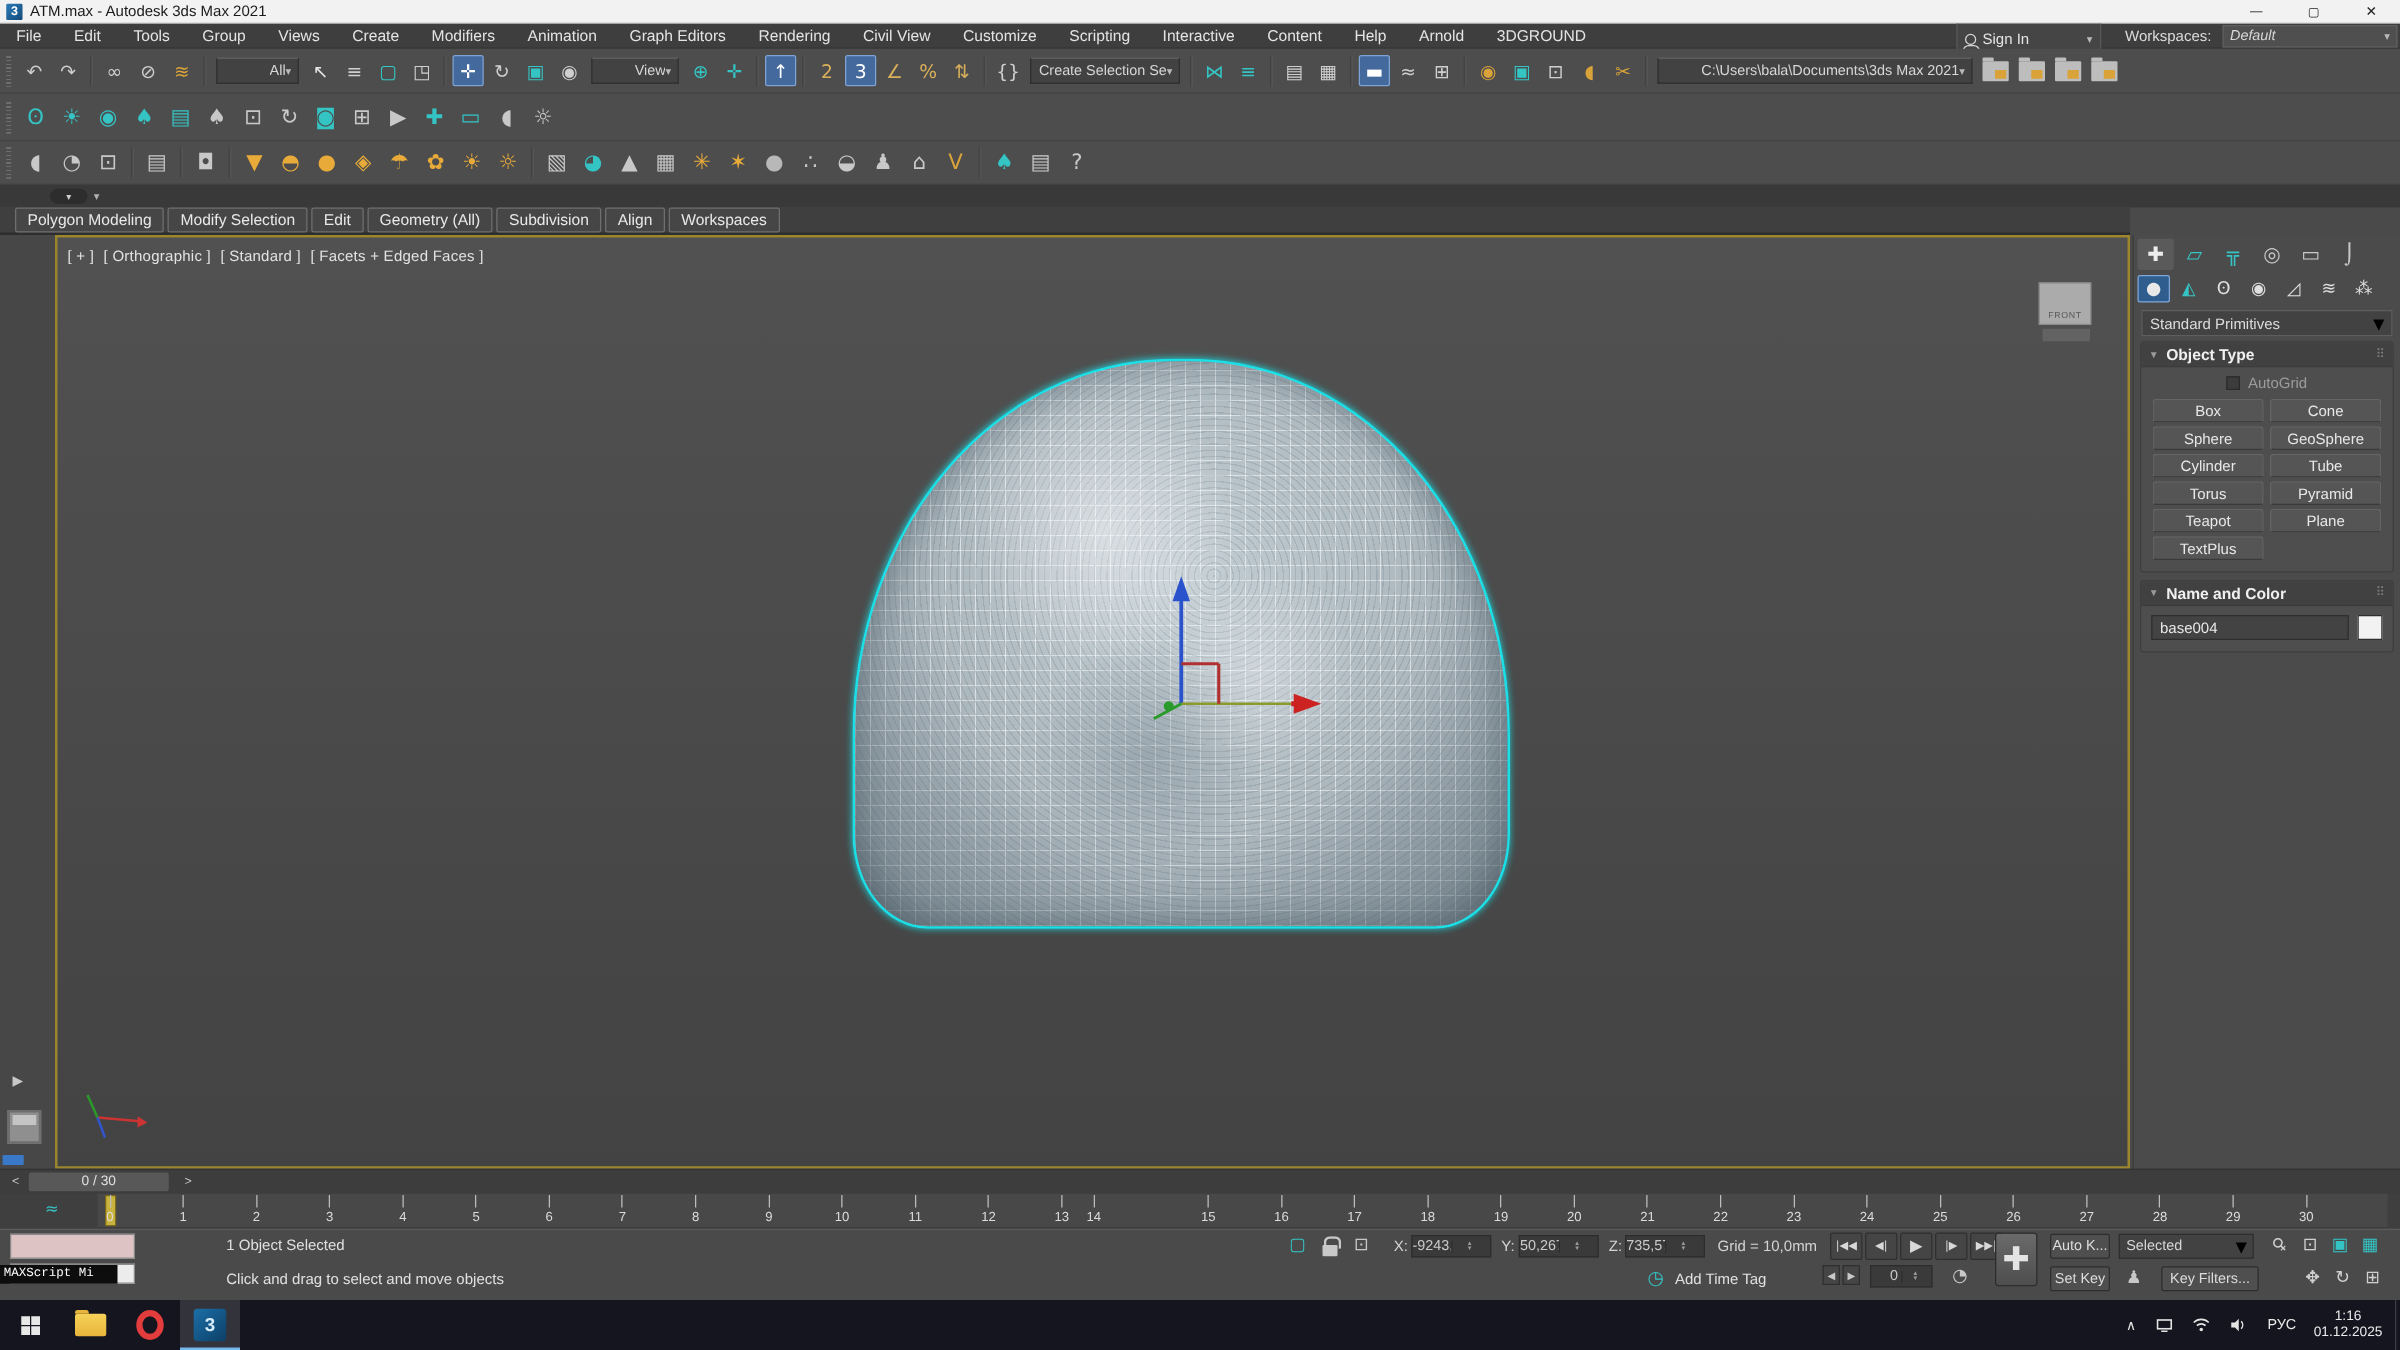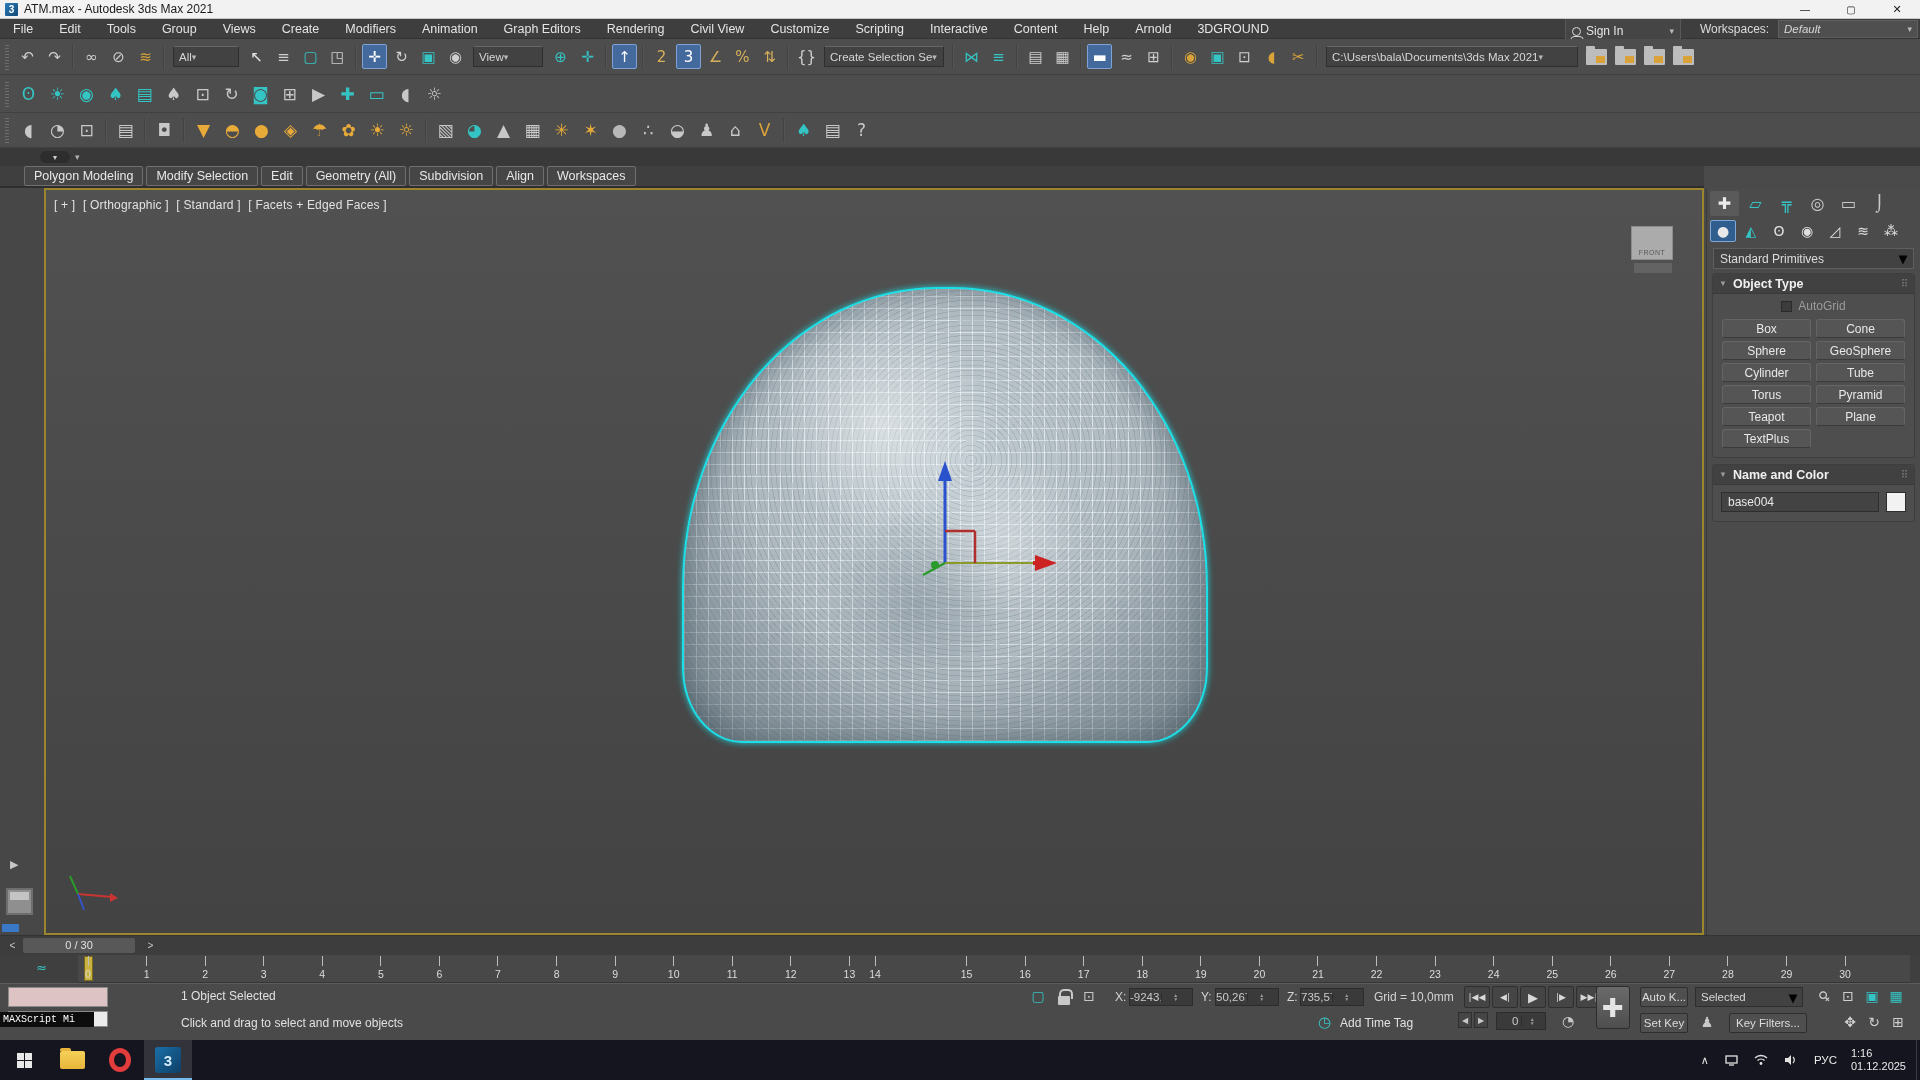--- a/index.html
+++ b/index.html
@@ -42,40 +42,40 @@
   #tb3 { top:113px; height:35px; }
   .tic { width:25px; height:25px; display:inline-flex; align-items:center; justify-content:center;
     font-family:"DejaVu Sans", sans-serif; font-size:15px; margin:0 1px; border-radius:2px; flex:none;}
   #tb2 .tic, #tb3 .tic { width:27px; height:26px; font-size:17px; }
   .tic.active { background:#44699c; border:1px solid #7ea3d4; }
   .tsep { width:2px; height:24px; margin:0 4px; flex:none;
     background:linear-gradient(90deg,#3a3a3a,#5c5c5c); }
   .tgrip { width:4px; height:26px; margin:0 5px 0 1px; flex:none;
     background:repeating-linear-gradient(0deg,#6e6e6e 0 1px,transparent 1px 3px); }
   .tdrop, .tfield { height:21px; background:#424242; border:1px solid #2e2e2e; border-top-color:#666;
-    display:inline-flex; align-items:center; justify-content:flex-start; padding:0 5px; margin:0 4px; flex:none;}
+    display:inline-flex; align-items:center; justify-content:flex-end; padding:0 5px; margin:0 4px; flex:none;}
   .tdrop span, .tfield span { font-size:11.5px; color:#d6d6d6; white-space:nowrap; overflow:hidden; }
   .tfolder { width:21px; height:16px; background:#bdbdbd; border-radius:1px; position:relative; margin:0 4px; flex:none;}
   .tfolder::before { content:""; position:absolute; left:0; top:-3px; width:9px; height:3px; background:#bdbdbd; border-radius:1px 1px 0 0;}
   .tfolder::after { content:""; position:absolute; right:2px; bottom:2px; width:9px; height:7px; background:#d9a33a;}
   .cssic { display:inline-flex; align-items:center; justify-content:center; width:25px; height:25px; margin:0 1px; flex:none;}
   .lockbody { width:12px; height:9px; background:#c8c8c8; border-radius:1px; position:relative; margin-top:6px;}
   .lockbody::before { content:""; position:absolute; left:1px; top:-7px; width:10px; height:8px;
     border:2px solid #c8c8c8; border-bottom:none; border-radius:5px 5px 0 0;}
 
   
   #ribbontabs { position:absolute; left:0; top:148px; width:1920px; height:18px; background:#393939;
     display:flex; align-items:center; padding-left:22px; }
   .rtab { padding:1px 26px; font-size:12.5px; color:#a2a2a2; }
   .rtab.active { color:#ececec; border:1px solid #7f7f7f; background:#474747; border-radius:2px; }
   .rib-collapse { width:30px; height:12px; background:#2d2d2d; border-radius:6px; color:#cfcfcf;
     display:inline-flex; align-items:center; justify-content:center; font-size:8px; margin-left:18px;}
   .rib-caret { color:#b0b0b0; font-size:9px; margin-left:5px;}
   #subrow { position:absolute; left:0; top:166px; width:1704px; height:22px; background:#3f3f3f;
-    display:flex; align-items:center; padding-left:24px; gap:3px; border-bottom:2px solid #2e2e2e;}
+    display:flex; align-items:center; padding-left:12px; gap:3px; border-bottom:2px solid #2e2e2e;}
   .srbtn { padding:2px 9px; font-size:12.5px; color:#e8e8e8; background:#464646;
     border:1px solid #6f6f6f; border-radius:2px; white-space:nowrap;}
 
   
   #strip { position:absolute; left:0; top:188px; width:44px; height:747px; background:#474747; }
   .strip-arrow { position:absolute; left:10px; top:670px; color:#c8c8c8; font-size:11px; }
   .layoutbox { position:absolute; left:6px; top:700px; width:27px; height:27px; background:#8f8f8f;
     border:2px solid #6e6e6e; }
   .layoutbox::before { content:""; display:block; margin:2px; height:8px; background:#c4c4c4; }
   .bluetab { position:absolute; left:2px; top:736px; width:17px; height:8px; background:#3a78c8; border-radius:1px;}
@@ -192,21 +192,21 @@
   .winlogo { width:15px; height:15px; display:grid; grid-template-columns:7px 7px; grid-template-rows:7px 7px; gap:1px;}
   .winlogo i { background:#e8e8e8; }
   .tfolder2 { width:25px; height:18px; background:linear-gradient(#f6d159,#e8b53a); border-radius:2px; position:relative;}
   .tfolder2::before { content:""; position:absolute; left:0; top:-3px; width:11px; height:3px;
     background:#e8b53a; border-radius:2px 2px 0 0;}
   .operaring { width:22px; height:24px; border:5px solid #e23c3c; border-radius:50%; }
   .maxicon { width:26px; height:26px; background:linear-gradient(135deg,#1b6fa8,#0d3f66); border-radius:3px;
     color:#d6ecfa; font-size:15px; font-weight:bold; display:flex; align-items:center; justify-content:center;}
   #tray { position:absolute; right:0; top:0; height:40px; display:flex; align-items:center; }
   .trayic { margin:0 8px; color:#e4e4e4; font-size:11px; display:flex; align-items:center; }
-  #clock { text-align:left; color:#eaeaea; font-size:11px; line-height:13px; margin:0 10px 0 6px; }
+  #clock { text-align:center; color:#eaeaea; font-size:11px; line-height:13px; margin:0 10px 0 6px; }
   #lang { color:#eaeaea; font-size:11.5px; margin:0 8px; }
   #desksliver { width:4px; height:40px; border-left:1px solid #3c3c4a; }
 </style>
 </head>
 <body>
 
 <div id="root">
 
   <div id="titlebar">
     <div class="applogo">3</div>

